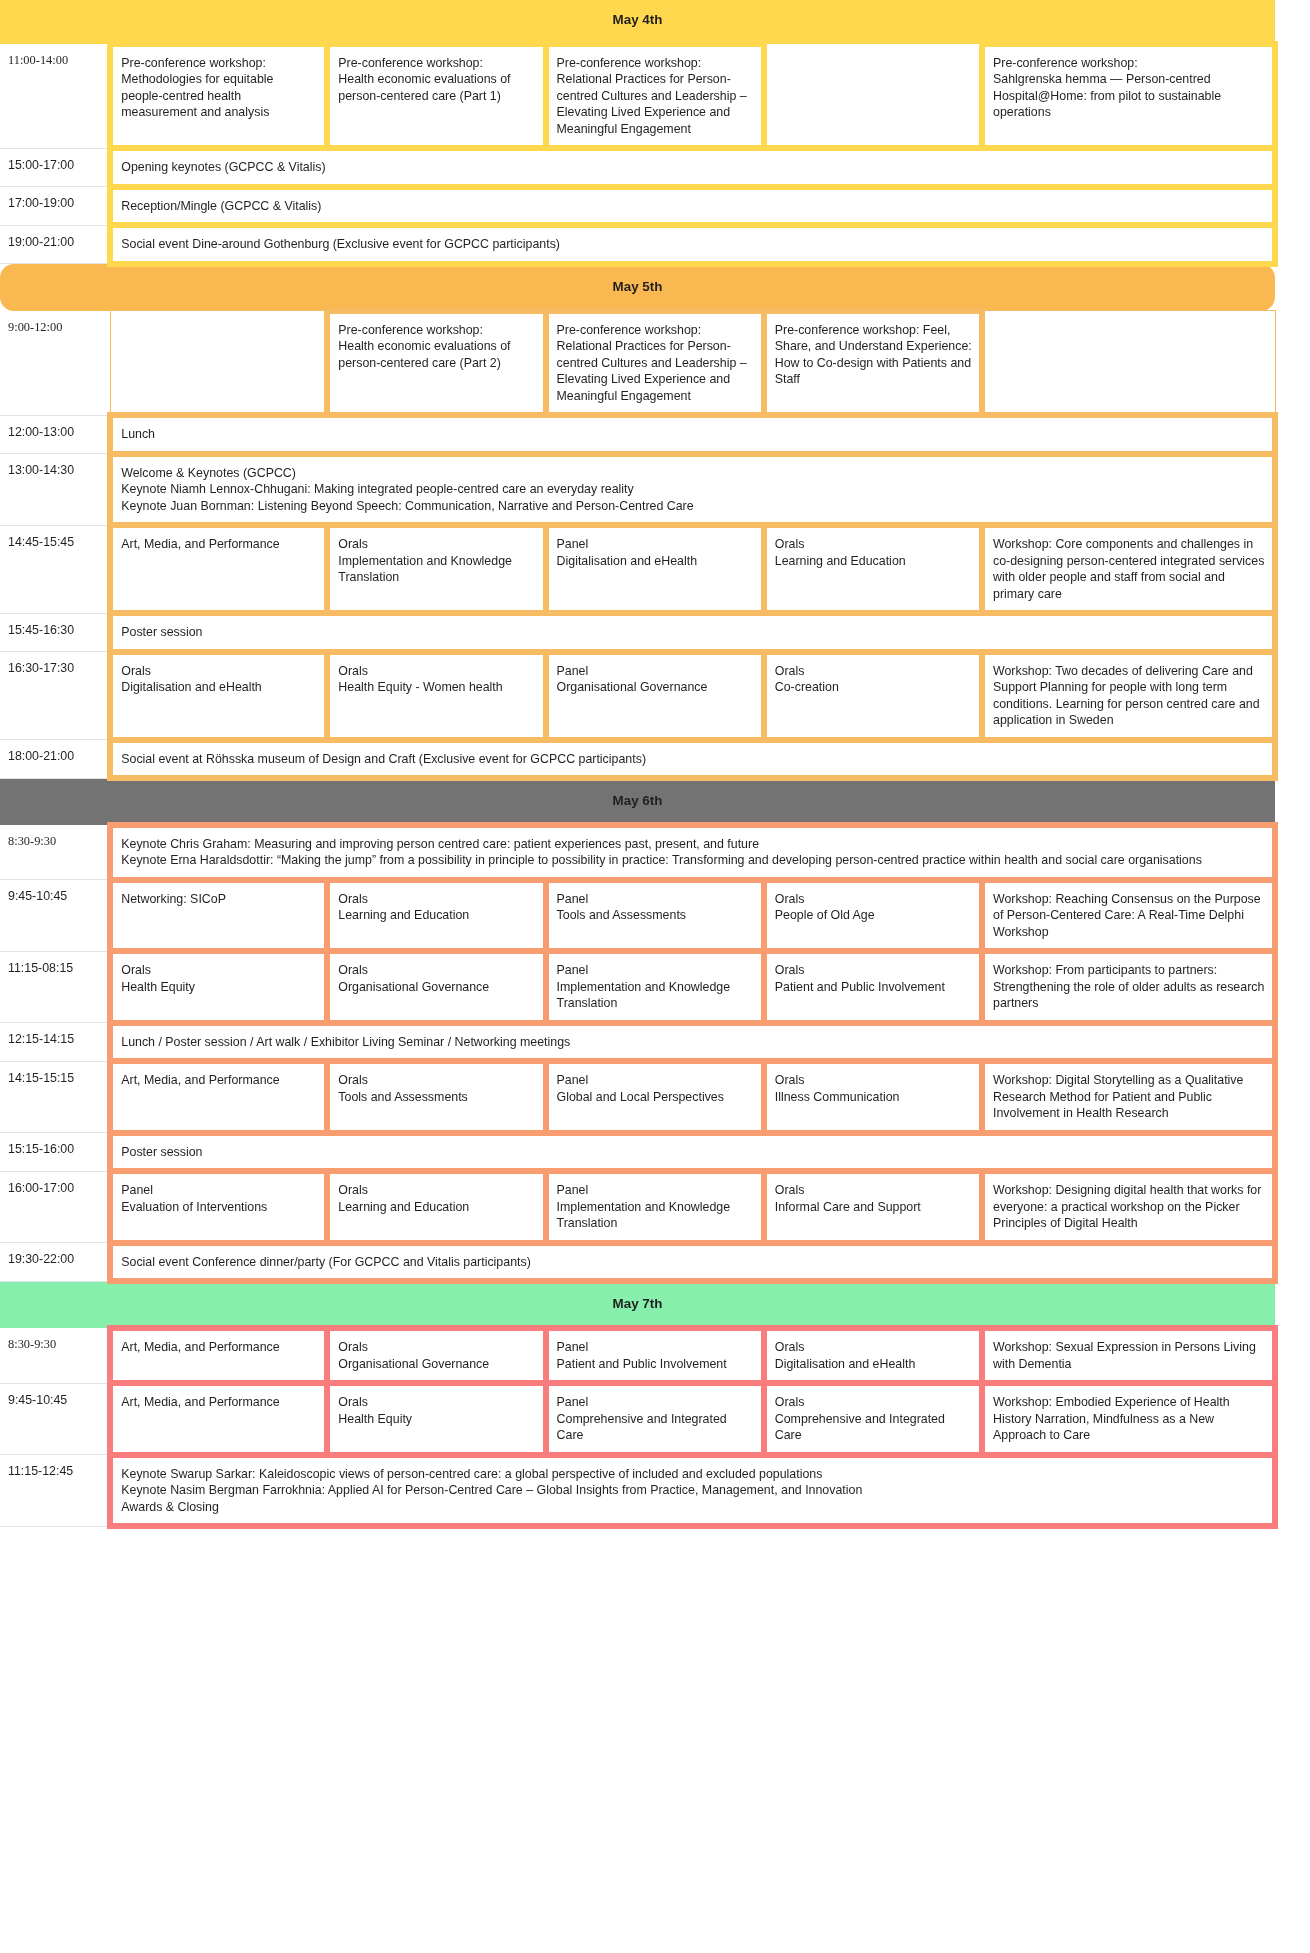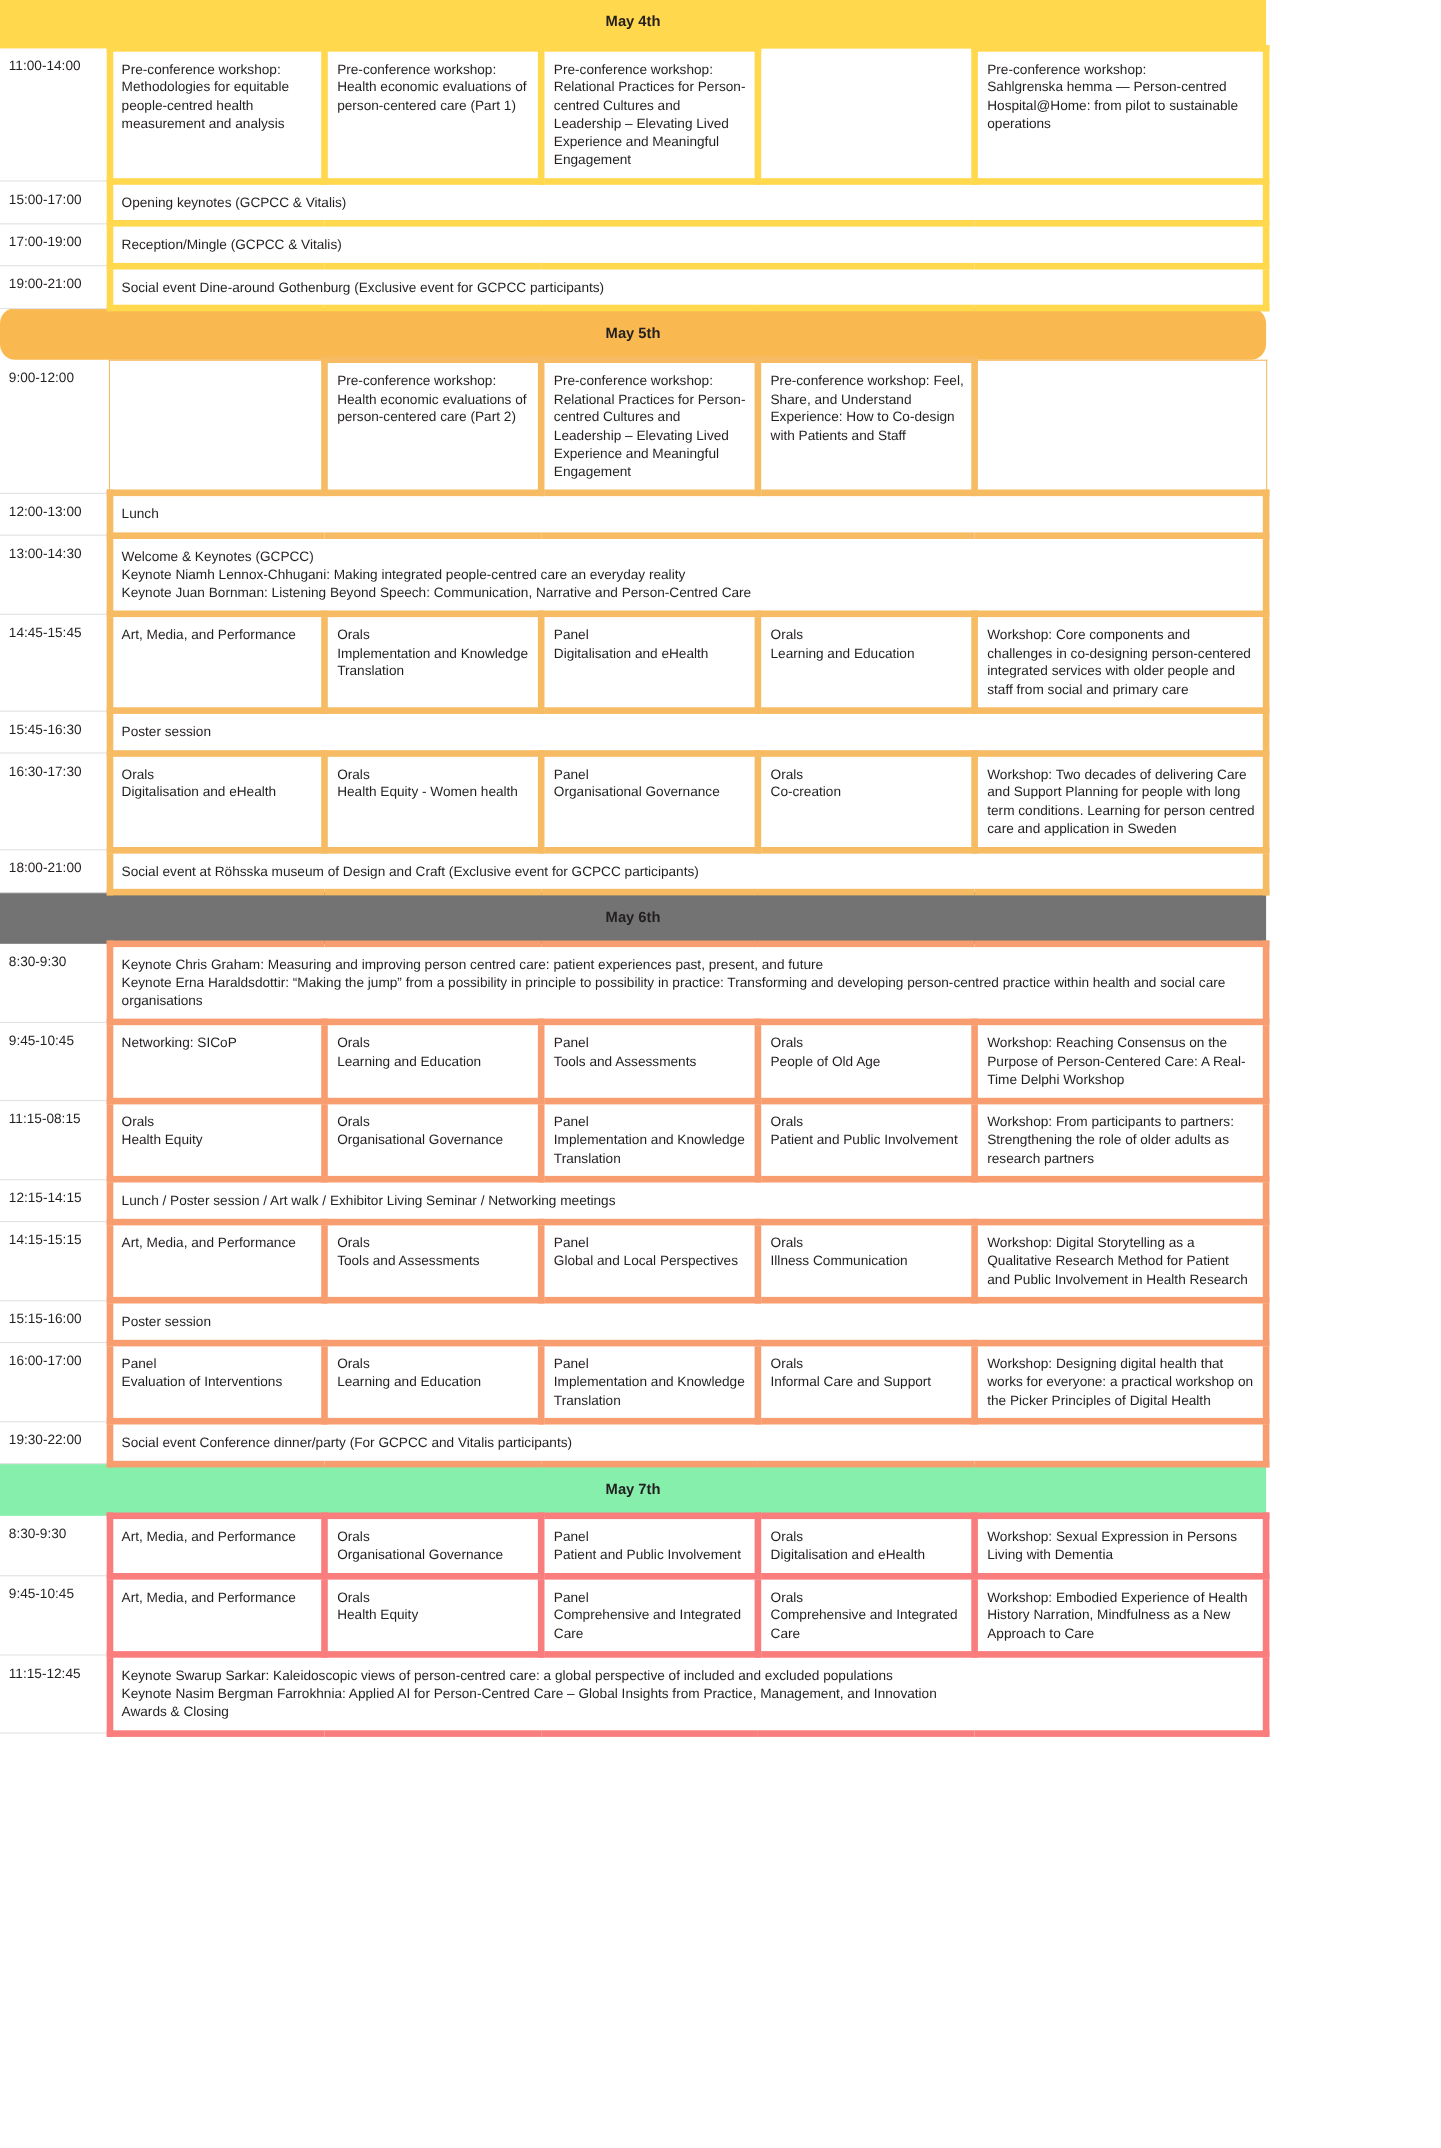--- a/index.html
+++ b/index.html
@@ -7,21 +7,21 @@
     margin: 0; padding: 0;
     background: #ffffff;
   }
   body {
     width: 1310px;
     font-family: "Liberation Sans", sans-serif;
     color: #231f20;
     -webkit-font-smoothing: antialiased;
   }
   table.schedule {
-    width: 1154px;
+    width: 1278px;
     border-collapse: collapse;
     table-layout: fixed;
   }
   table.schedule td {
     vertical-align: top;
     padding: 8px 7px 8px 8px;
     font-size: 12.4px;
     line-height: 1.33;
     white-space: pre-line;
   }
@@ -51,21 +51,21 @@
   tr.day-head.d-may7 td { background: #86efac; }
 
   
   td.time {
     border-top: 1px solid #e2e2e2;
     border-bottom: 1px solid #e2e2e2;
     color: #231f20;
     white-space: nowrap;
     font-size: 12.4px;
   }
-  tr.first-of-day td.time { border-top: none; }
+  tr.first-of-day td.time { border-top: none; font-family: Liberation Serif, serif; }
 
   
   td.cell { border: 6px solid #22c55e; }
   .d4 td.cell { border-color: #ffd84d; }
   .d5 td.cell { border-color: #f6bb63; }
   .d6 td.cell { border-color: #f89d6f; margin-left: 10px; }
   .d7 td.cell { border-color: #fa7d7d; }
 
   td.empty-cell { border: 1px solid transparent; }
   .d4 td.empty-cell { border-color: #ffd84d; }

